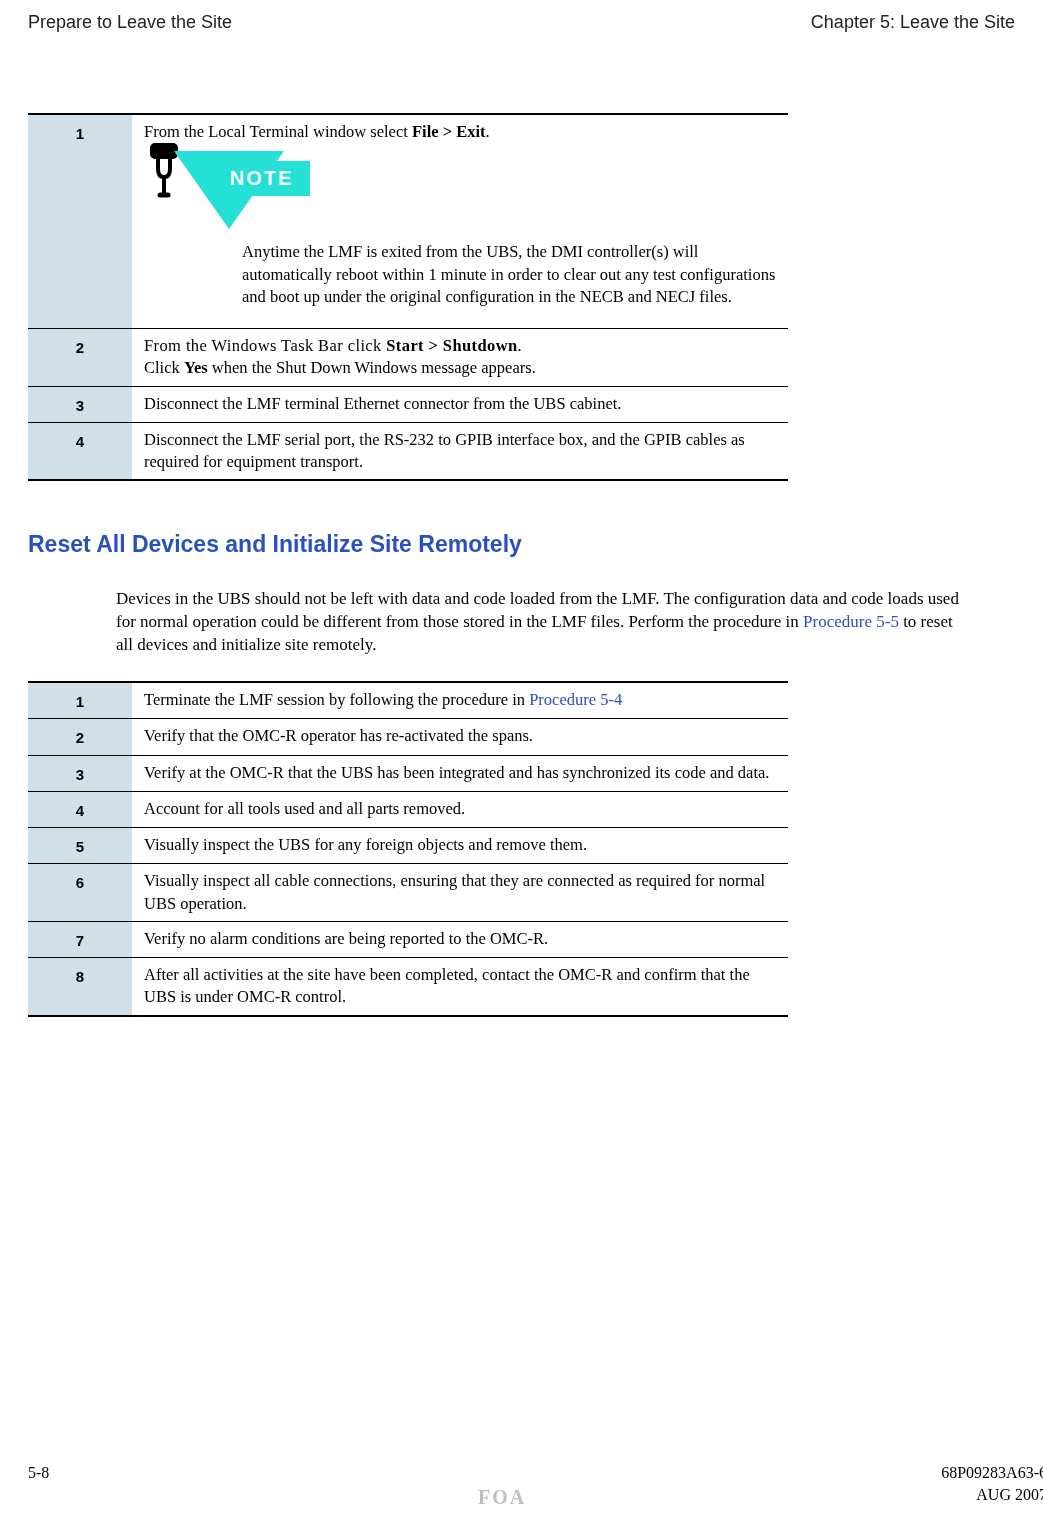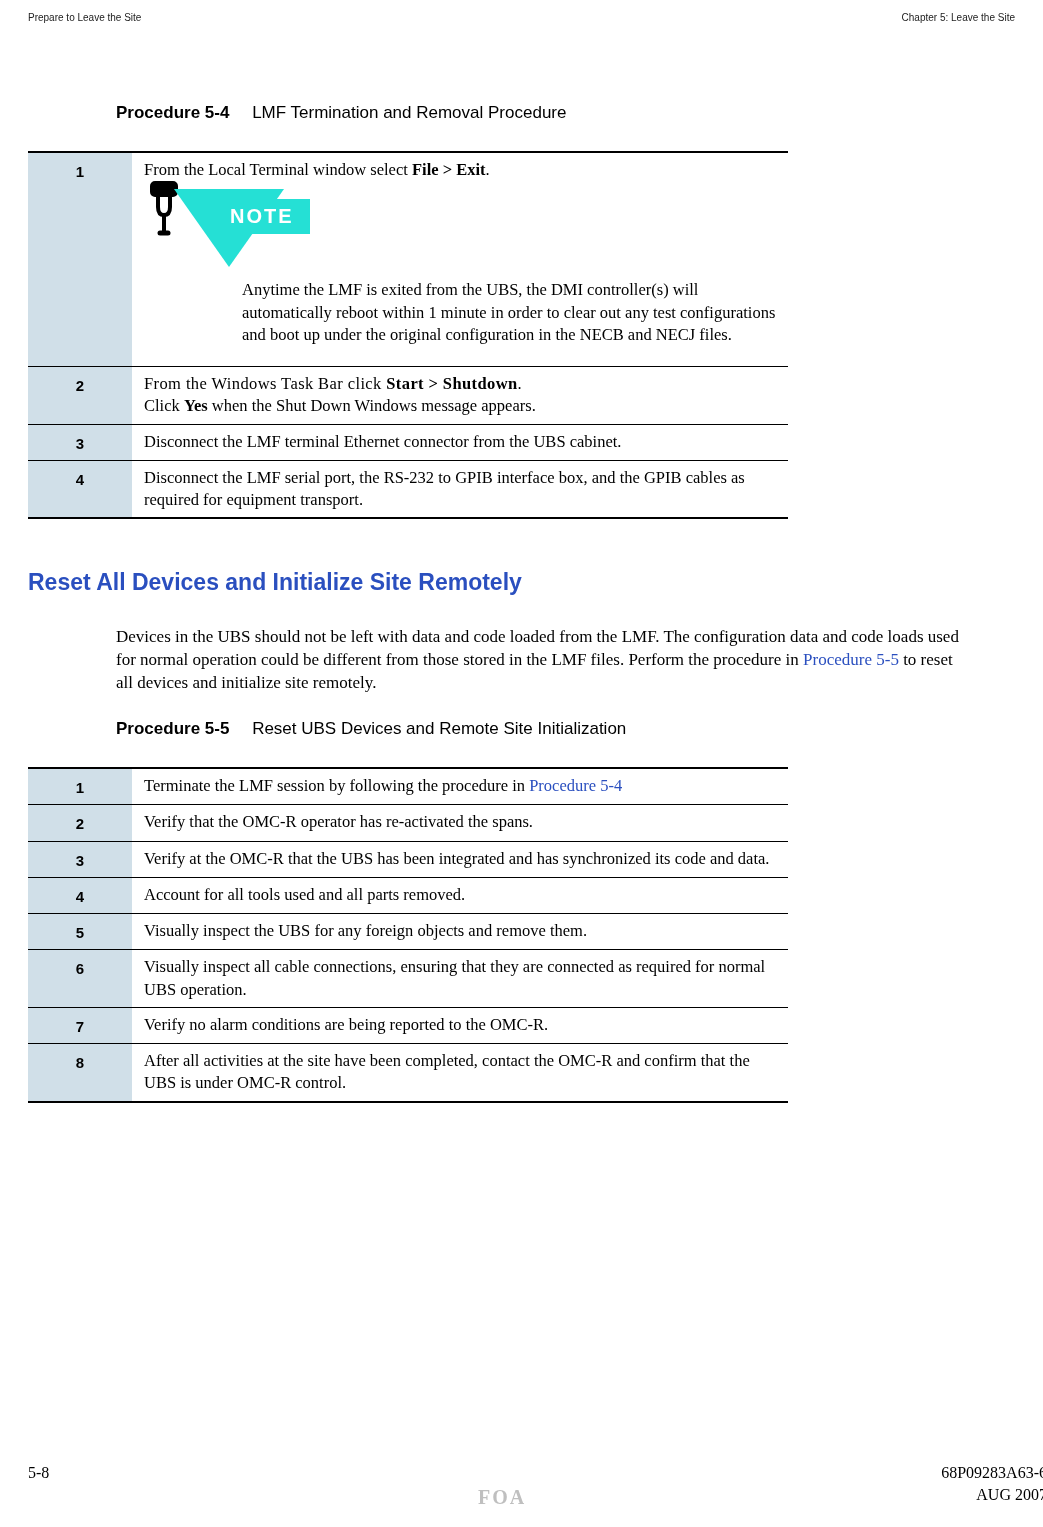--- a/index.html
+++ b/index.html
@@ -14,21 +14,21 @@
     width: 1043px;
     height: 1527px;
     position: relative;
     box-sizing: border-box;
     padding: 12px 28px 0px 28px;
   }
   .topbar {
     display: flex;
     justify-content: space-between;
     font-family: Verdana, Arial, sans-serif;
-    font-size: 10px;
+    font-size: 18px;
     color: #222;
     margin-bottom: 80px;
     gap: 45px;
   }
   .proc-caption {
     font-family: Verdana, Arial, sans-serif;
     font-size: 17px;
     margin-left: 88px;
     margin-bottom: 28px;
   }
@@ -144,24 +144,20 @@
 </head>
 <body>
 
 <div class="page">
 
   <div class="topbar">
     <span>Prepare to Leave the Site</span>
     <span>Chapter 5: Leave the Site</span>
   </div>
 
-  <div class="proc-caption">
-    <span class="num">Procedure 5-4</span>
-    <span>LMF Termination and Removal Procedure</span>
-  </div>
 
   <table class="proc-table">
     <tbody>
         <tr>
       <td class="stepnum">1</td>
       <td>
         <span>From the Local Terminal window select </span><b>File &gt; Exit</b><span>.</span>
         <div class="note-wrap">
           <div class="note-row">
             <span class="clamp-icon">
@@ -202,24 +198,20 @@
     </tr>
   </tbody>
     </table>
 
   <h2 class="section-h">Reset All Devices and Initialize Site Remotely</h2>
 
   <p class="section-para">
     <span>Devices in the UBS should not be left with data and code loaded from the LMF. The configuration data and code loads used for normal operation could be different from those stored in the LMF files. Perform the procedure in </span><span class="link">Procedure 5-5</span><span> to reset all devices and initialize site remotely.</span>
   </p>
 
-  <div class="proc-caption">
-    <span class="num">Procedure 5-5</span>
-    <span>Reset UBS Devices and Remote Site Initialization</span>
-  </div>
 
   <table class="proc-table">
     <tbody>
         <tr>
       <td class="stepnum">1</td>
       <td>
         <span>Terminate the LMF session by following the procedure in </span><span class="link">Procedure 5-4</span>
       </td>
     </tr>
     <tr>

